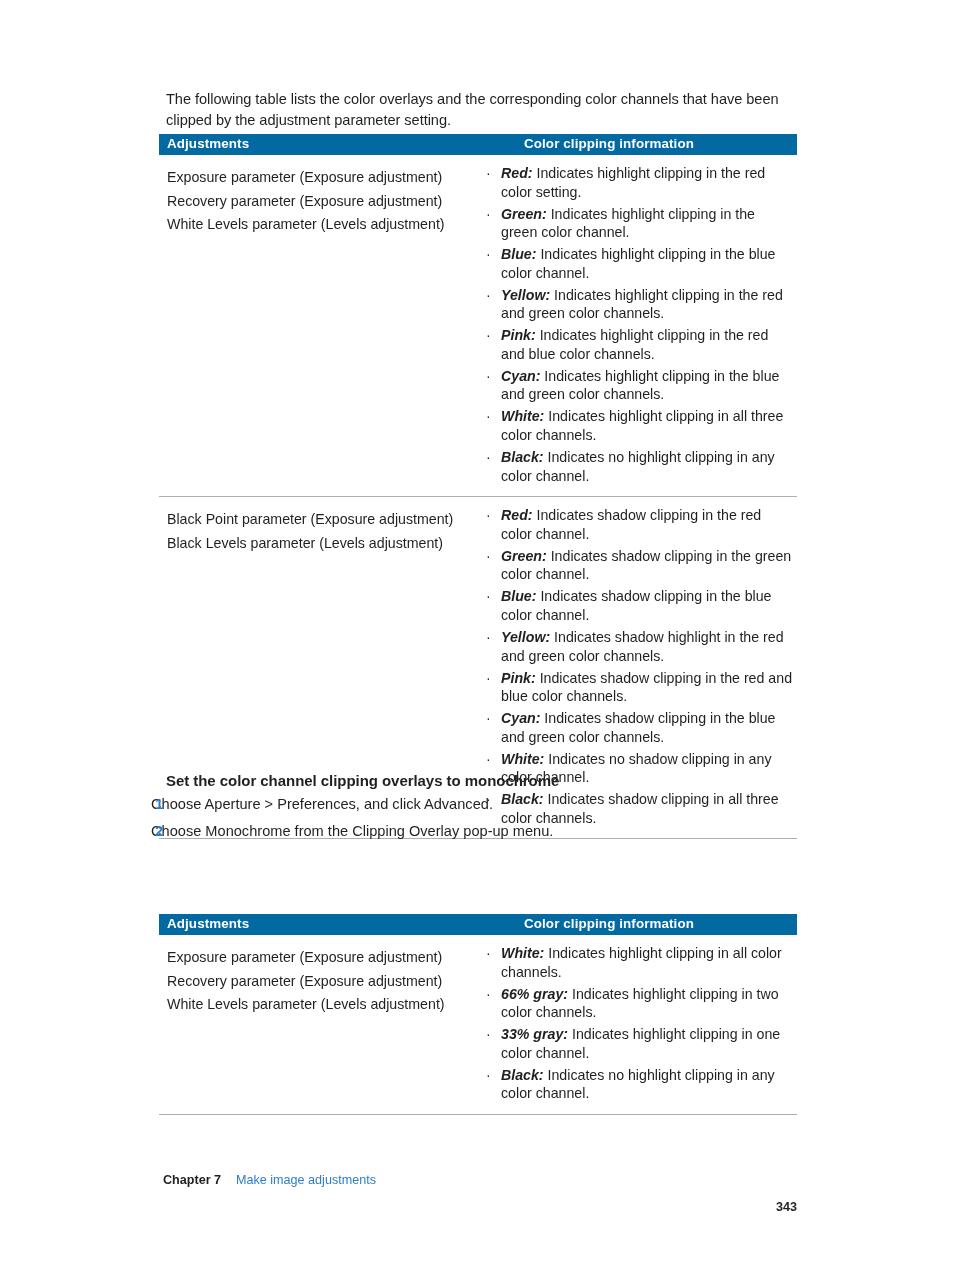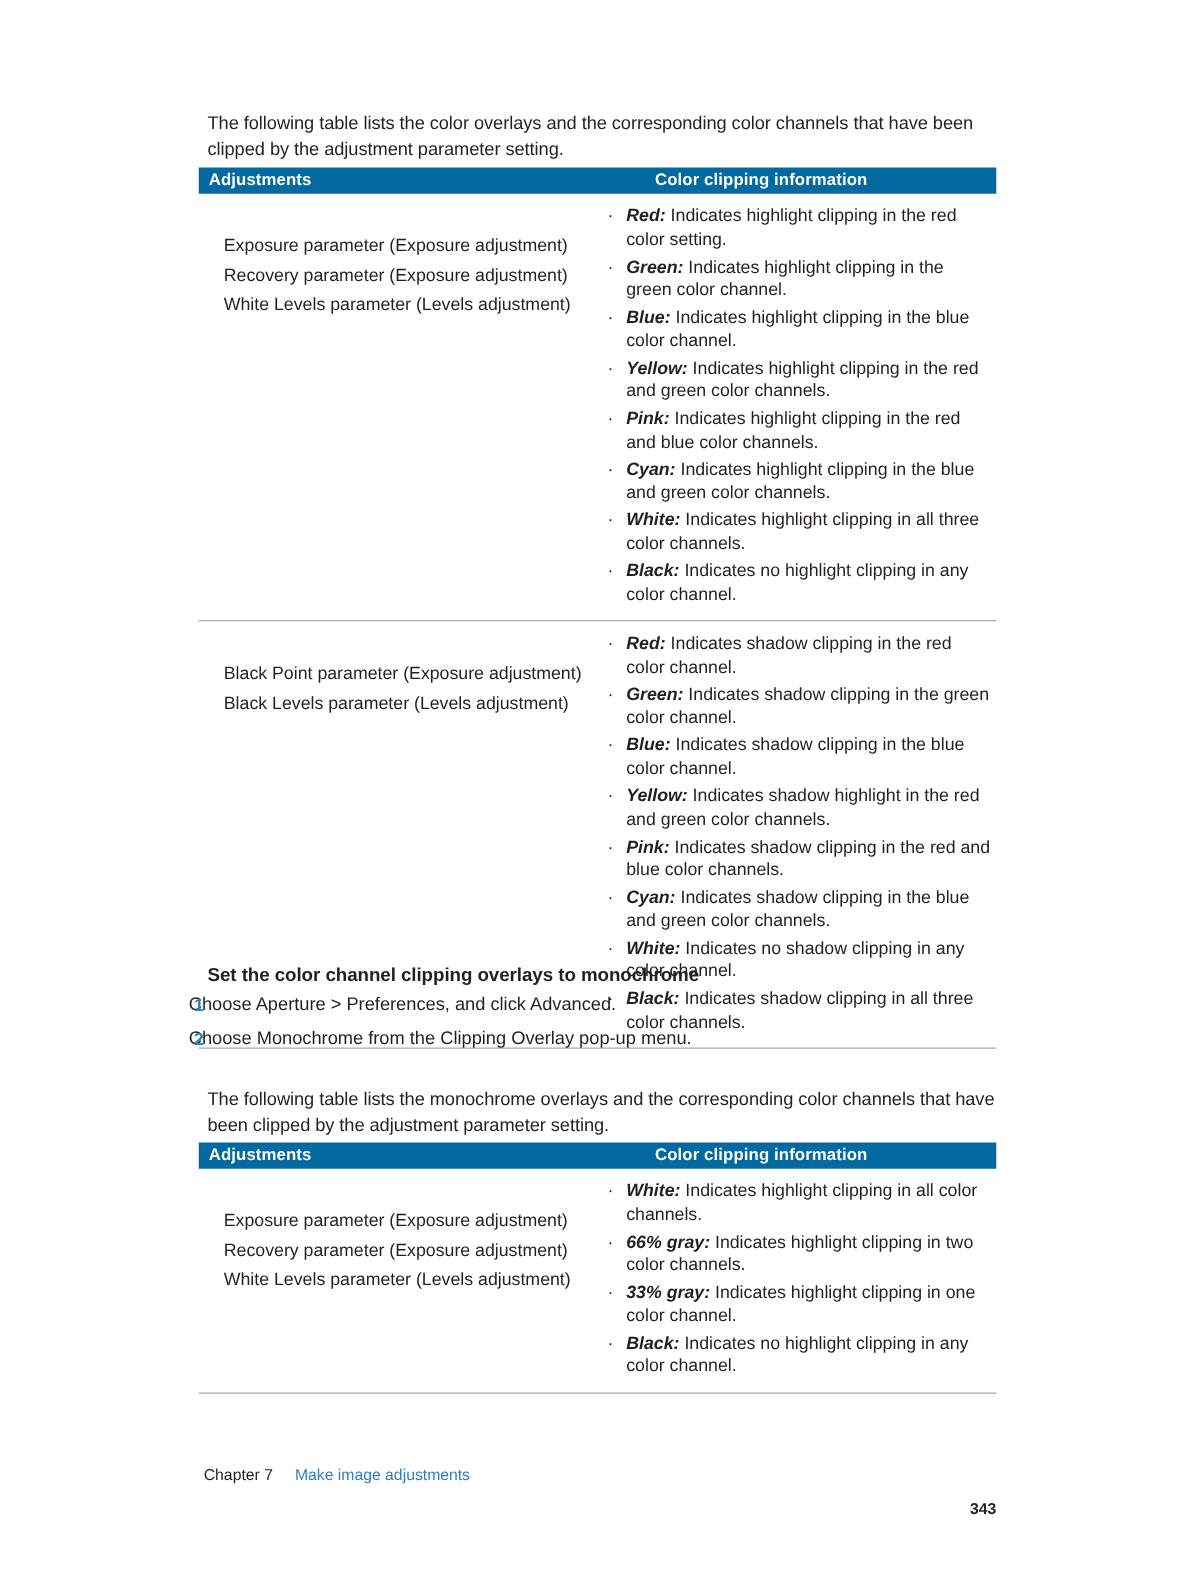--- a/index.html
+++ b/index.html
@@ -64,25 +64,24 @@
   .tbl-row {
     position: relative;
     border-bottom: 1px solid #a9b0b6;
     min-height: 10px;
     box-sizing: border-box;
   }
   .tbl-row:first-of-type { border-top: 0; }
 
   .col-adjust {
     position: absolute;
-    left: 20px;
+    left: 8px;
     top: 0;
     width: 305px;
     padding-top: 11px;
-    margin-top: 20px;
   }
   .adj-line {
     font-size: 14.2px;
     line-height: 23px;
     color: #231f20;
     margin: 0 0 0.5px 0;
     white-space: nowrap;
   }
 
   .col-clip {
@@ -153,21 +152,21 @@
     left: 163px;
     top: 1173px;
     width: 634px;
     height: 18px;
     font-size: 12.6px;
   }
   .footer .chapter {
     position: absolute;
     left: 0;
     top: 0;
-    font-weight: normal;
+    font-weight: bold;
     color: #231f20;
   }
   .footer .chapter-title {
     position: absolute;
     left: 73px;
     top: 0;
     color: #2e7ec4;
   }
   .footer .pageno {
     position: absolute;
@@ -231,21 +230,20 @@
 
   <div class="step" id="step-1">
     <span class="num">1</span>
     <span class="txt">Choose Aperture &gt; Preferences, and click Advanced.</span>
   </div>
   <div class="step" id="step-2">
     <span class="num">2</span>
     <span class="txt">Choose Monochrome from the Clipping Overlay pop-up menu.</span>
   </div>
 
-  <p class="para" id="intro-para-2">The following table lists the monochrome overlays and the corresponding color channels that have been clipped by the adjustment parameter setting.</p>
 
   <div class="tbl" id="table-2">
     <div class="tbl-head">
       <span class="th th-adjust">Adjustments</span>
       <span class="th th-clip">Color clipping information</span>
     </div>
     <div class="tbl-row">
       <div class="col-adjust">
         <div class="adj-line">Exposure parameter (Exposure adjustment)</div>
         <div class="adj-line">Recovery parameter (Exposure adjustment)</div>

